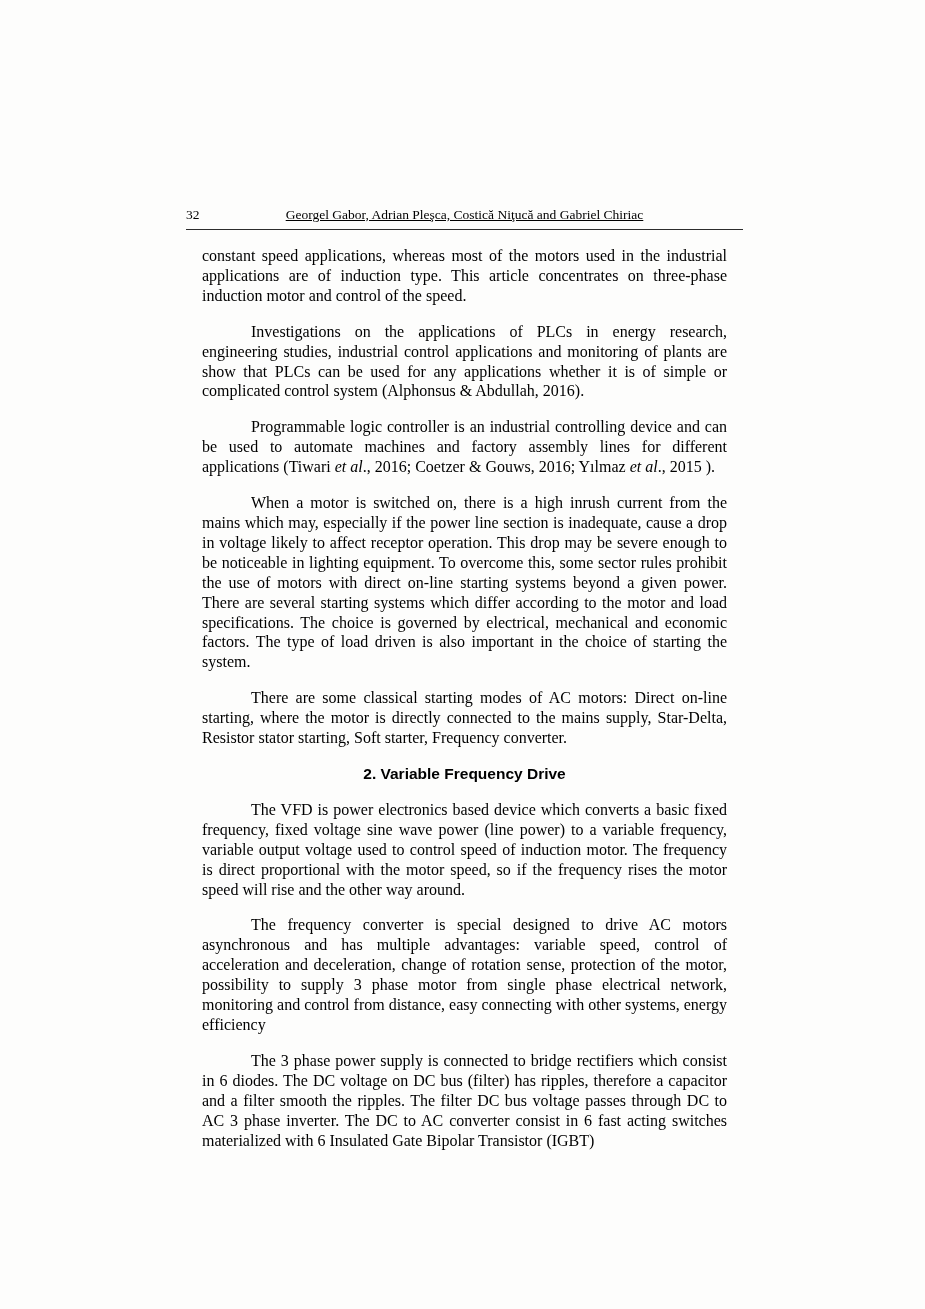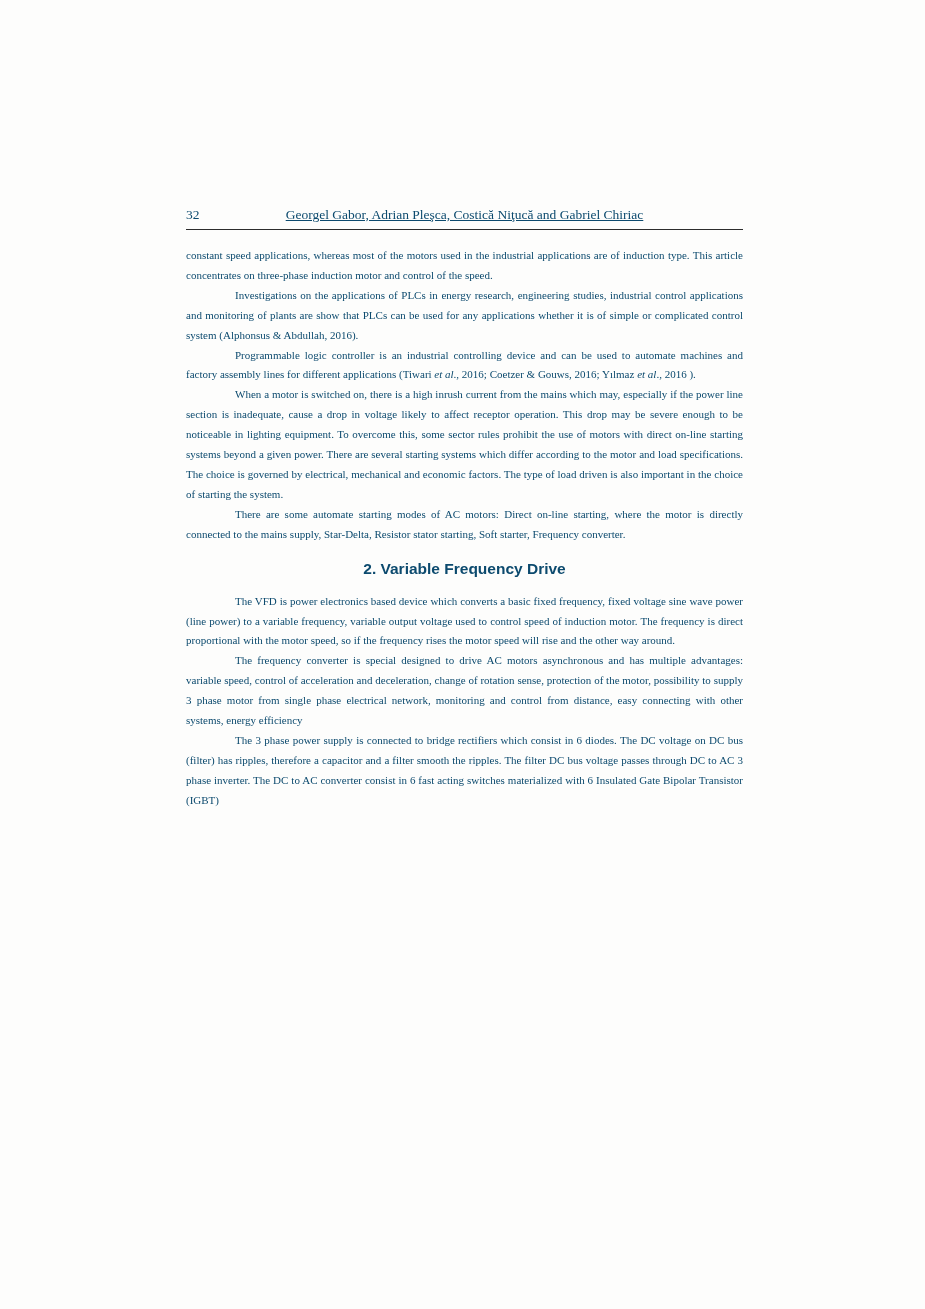--- a/index.html
+++ b/index.html
@@ -6,21 +6,21 @@
     margin: 0;
     padding: 0;
     background: #ffffff;
   }
   .page {
     position: relative;
     width: 925px;
     height: 1309px;
     background: #fdfdfc;
     font-family: "Liberation Serif", serif;
-    color: #0c4a6e;
+    color: #000000;
     overflow: hidden;
   }
   .content {
     position: absolute;
     left: 186px;
     top: 207px;
     width: 557px;
   }
   .running-header {
     position: relative;
@@ -41,22 +41,22 @@
   .header-rule {
     border: none;
     border-top: 1.6px solid #2c2c2c;
     margin: 6px 0 0 0;
   }
   main {
     display: block;
     margin-top: 16px;
   }
   .para {
-    margin: 0;
-    font-size: 11px;
+    margin: 16px;
+    font-size: 16px;
     line-height: 19.9px;
     text-align: justify;
     text-indent: 49px;
   }
   .para.no-indent {
     text-indent: 0;
   }
   .para em {
   }
   .section-heading {
@@ -76,23 +76,23 @@
 
     <header class="running-header">
       <span class="page-num">32</span>
       <span class="running-title">Georgel Gabor, Adrian Pleşca, Costică Niţucă and Gabriel Chiriac</span>
     </header>
     <hr class="header-rule">
 
     <main>
       <p class="para no-indent">constant speed applications, whereas most of the motors used in the industrial applications are of induction type. This article concentrates on three-phase induction motor and control of the speed.</p>
       <p class="para">Investigations on the applications of PLCs in energy research, engineering studies, industrial control applications and monitoring of plants are show that PLCs can be used for any applications whether it is of simple or complicated control system (Alphonsus &amp; Abdullah, 2016).</p>
-      <p class="para"><span>Programmable logic controller is an industrial controlling device and can be used to automate machines and factory assembly lines for different applications (Tiwari </span><em>et al</em><span>., 2016; Coetzer &amp; Gouws, 2016; Yılmaz </span><em>et al</em><span>., 2016 ).</span></p>
+      <p class="para"><span>Programmable logic controller is an industrial controlling device and can be used to automate machines and factory assembly lines for different applications (Tiwari </span><em>et al</em><span>., 2016; Coetzer &amp; Gouws, 2016; Yılmaz </span><em>et al</em><span>., 2015 ).</span></p>
       <p class="para">When a motor is switched on, there is a high inrush current from the mains which may, especially if the power line section is inadequate, cause a drop in voltage likely to affect receptor operation. This drop may be severe enough to be noticeable in lighting equipment. To overcome this, some sector rules prohibit the use of motors with direct on-line starting systems beyond a given power. There are several starting systems which differ according to the motor and load specifications. The choice is governed by electrical, mechanical and economic factors. The type of load driven is also important in the choice of starting the system.</p>
-      <p class="para">There are some automate starting modes of AC motors: Direct on-line starting, where the motor is directly connected to the mains supply, Star-Delta, Resistor stator starting, Soft starter, Frequency converter.</p>
+      <p class="para">There are some classical starting modes of AC motors: Direct on-line starting, where the motor is directly connected to the mains supply, Star-Delta, Resistor stator starting, Soft starter, Frequency converter.</p>
 
       <h2 class="section-heading">2. Variable Frequency Drive</h2>
 
       <p class="para">The VFD is power electronics based device which converts a basic fixed frequency, fixed voltage sine wave power (line power) to a variable frequency, variable output voltage used to control speed of induction motor. The frequency is direct proportional with the motor speed, so if the frequency rises the motor speed will rise and the other way around.</p>
       <p class="para">The frequency converter is special designed to drive AC motors asynchronous and has multiple advantages: variable speed, control of acceleration and deceleration, change of rotation sense, protection of the motor, possibility to supply 3 phase motor from single phase electrical network, monitoring and control from distance, easy connecting with other systems, energy efficiency</p>
       <p class="para">The 3 phase power supply is connected to bridge rectifiers which consist in 6 diodes. The DC voltage on DC bus (filter) has ripples, therefore a capacitor and a filter smooth the ripples. The filter DC bus voltage passes through DC to AC 3 phase inverter. The DC to AC converter consist in 6 fast acting switches materialized with 6 Insulated Gate Bipolar Transistor (IGBT)</p>
     </main>
 
   </div>
 </div>

